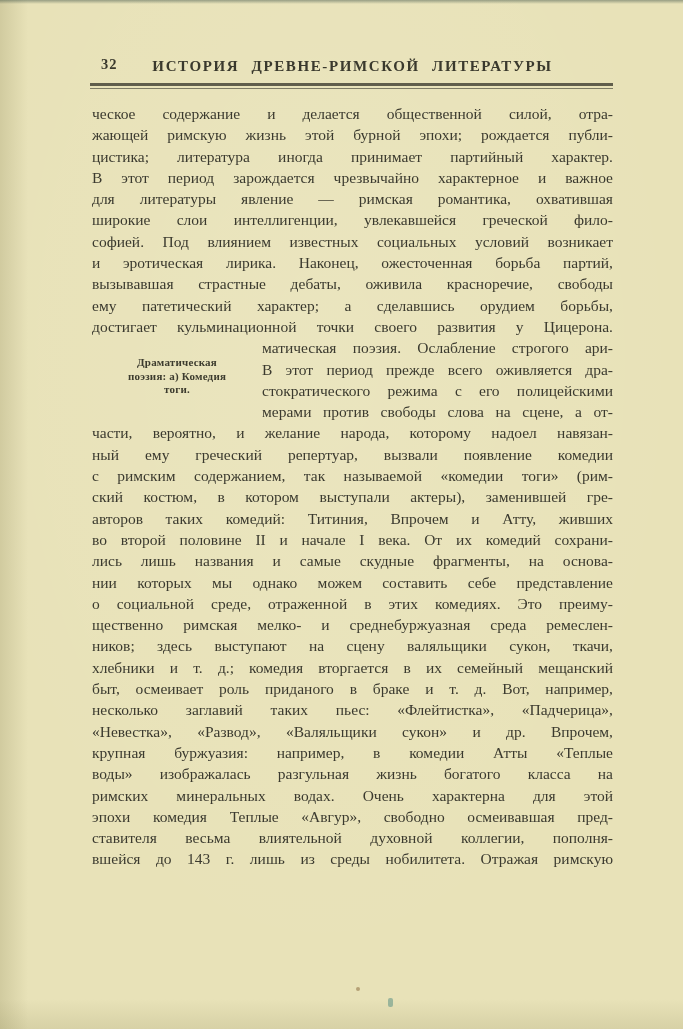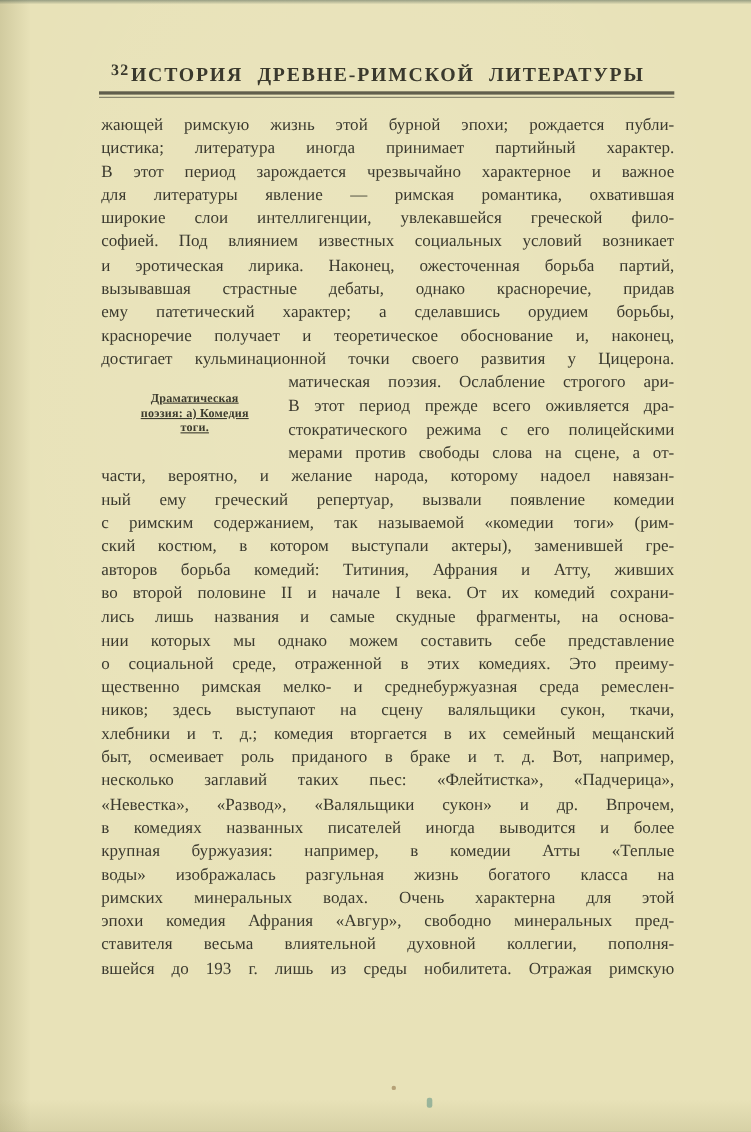--- a/index.html
+++ b/index.html
@@ -31,21 +31,21 @@
 
   
   .header { position: absolute; top: 56px; left: 0; width: 100%; height: 22px; }
   .page-number {
     position: absolute; left: 9px; top: 0;
     font-size: 14.5px; font-weight: bold; letter-spacing: 1px; color: #3a392d;
   }
   .running-title {
     position: absolute; left: 0; right: 0; top: 2px;
     text-align: center;
-    font-size: 18px; font-weight: bold;
+    font-size: 15px; font-weight: bold;
     letter-spacing: 1.6px; word-spacing: 7px;
     color: #3a392d;
     white-space: nowrap;
   }
   .header-rule { position: absolute; top: 83px; left: -2px; width: 523px; }
   .header-rule .thick { height: 2.5px; background: #4c4b3c; opacity: 0.88; }
   .header-rule .thin  { height: 1px; margin-top: 2px; background: #5a594a; opacity: 0.75; }
 
   
   .body-text {
@@ -62,21 +62,21 @@
 
   .para2 { position: relative; }
   .para2-indent { margin-left: 170px; }
 
   .margin-note {
     position: absolute; left: 6px; top: 19px; width: 158px;
     font-size: 11px; font-weight: bold; line-height: 13.5px;
     text-align: center; color: #3c3b2e;
     letter-spacing: 0.2px;
   }
-  .note-line { text-align: center; text-align-last: center; text-decoration: underline; }
+  .note-line { text-align: center; text-align-last: center; }
 
   
   .speck { position: absolute; border-radius: 50%; }
   .speck-brown { left: 356px; top: 987px; width: 4px; height: 4px; background: #8a6b40; opacity: 0.55; }
   .speck-teal  { left: 388px; top: 998px; width: 5px; height: 9px; background: #4e8a80; opacity: 0.5; border-radius: 2px; }
 </style>
 </head>
 <body>
 
 <div class="page">
@@ -89,68 +89,67 @@
     </div>
 
     <div class="header-rule">
       <div class="thick"></div>
       <div class="thin"></div>
     </div>
 
     <div class="body-text">
 
       <div class="para1">
+          <div class="line">ческое содержание и делается общественной силой, отра-</div>
           <div class="line">жающей римскую жизнь этой бурной эпохи; рождается публи-</div>
           <div class="line">цистика; литература иногда принимает партийный характер.</div>
           <div class="line">В этот период зарождается чрезвычайно характерное и важное</div>
           <div class="line">для литературы явление — римская романтика, охватившая</div>
           <div class="line">широкие слои интеллигенции, увлекавшейся греческой фило-</div>
           <div class="line">софией. Под влиянием известных социальных условий возникает</div>
           <div class="line">и эротическая лирика. Наконец, ожесточенная борьба партий,</div>
-          <div class="line">вызывавшая страстные дебаты, однако красноречие, придав</div>
+          <div class="line">вызывавшая страстные дебаты, оживила красноречие, свободы</div>
           <div class="line">ему патетический характер; а сделавшись орудием борьбы,</div>
-          <div class="line">красноречие получает и теоретическое обоснование и, наконец,</div>
           <div class="line">достигает кульминационной точки своего развития у Цицерона.</div>
         </div>
 
       <div class="para2">
         <div class="margin-note">
             <div class="note-line">Драматическая</div>
             <div class="note-line">поэзия: а) Комедия</div>
             <div class="note-line">тоги.</div>
           </div>
         <div class="para2-indent">
             <div class="line">матическая поэзия. Ослабление строгого ари-</div>
             <div class="line">В этот период прежде всего оживляется дра-</div>
             <div class="line">стократического режима с его полицейскими</div>
             <div class="line">мерами против свободы слова на сцене, а от-</div>
           </div>
         <div class="para2-full">
             <div class="line">части, вероятно, и желание народа, которому надоел навязан-</div>
             <div class="line">ный ему греческий репертуар, вызвали появление комедии</div>
             <div class="line">с римским содержанием, так называемой «комедии тоги» (рим-</div>
             <div class="line">ский костюм, в котором выступали актеры), заменившей гре-</div>
-            <div class="line">авторов борьба комедий: Титиния, Афрания и Атту, живших</div>
+            <div class="line">авторов таких комедий: Титиния, Впрочем и Атту, живших</div>
             <div class="line">во второй половине II и начале I века. От их комедий сохрани-</div>
             <div class="line">лись лишь названия и самые скудные фрагменты, на основа-</div>
             <div class="line">нии которых мы однако можем составить себе представление</div>
             <div class="line">о социальной среде, отраженной в этих комедиях. Это преиму-</div>
             <div class="line">щественно римская мелко- и среднебуржуазная среда ремеслен-</div>
             <div class="line">ников; здесь выступают на сцену валяльщики сукон, ткачи,</div>
             <div class="line">хлебники и т. д.; комедия вторгается в их семейный мещанский</div>
             <div class="line">быт, осмеивает роль приданого в браке и т. д. Вот, например,</div>
             <div class="line">несколько заглавий таких пьес: «Флейтистка», «Падчерица»,</div>
             <div class="line">«Невестка», «Развод», «Валяльщики сукон» и др. Впрочем,</div>
-            <div class="line">в комедиях названных писателей иногда выводится и более</div>
             <div class="line">крупная буржуазия: например, в комедии Атты «Теплые</div>
             <div class="line">воды» изображалась разгульная жизнь богатого класса на</div>
             <div class="line">римских минеральных водах. Очень характерна для этой</div>
-            <div class="line">эпохи комедия Афрания «Авгур», свободно минеральных пред-</div>
+            <div class="line">эпохи комедия Теплые «Авгур», свободно осмеивавшая пред-</div>
             <div class="line">ставителя весьма влиятельной духовной коллегии, пополня-</div>
-            <div class="line">вшейся до 193 г. лишь из среды нобилитета. Отражая римскую</div>
+            <div class="line">вшейся до 143 г. лишь из среды нобилитета. Отражая римскую</div>
           </div>
       </div>
 
     </div>
 
   </div>
 
   <div class="speck speck-brown"></div>
   <div class="speck speck-teal"></div>
 

